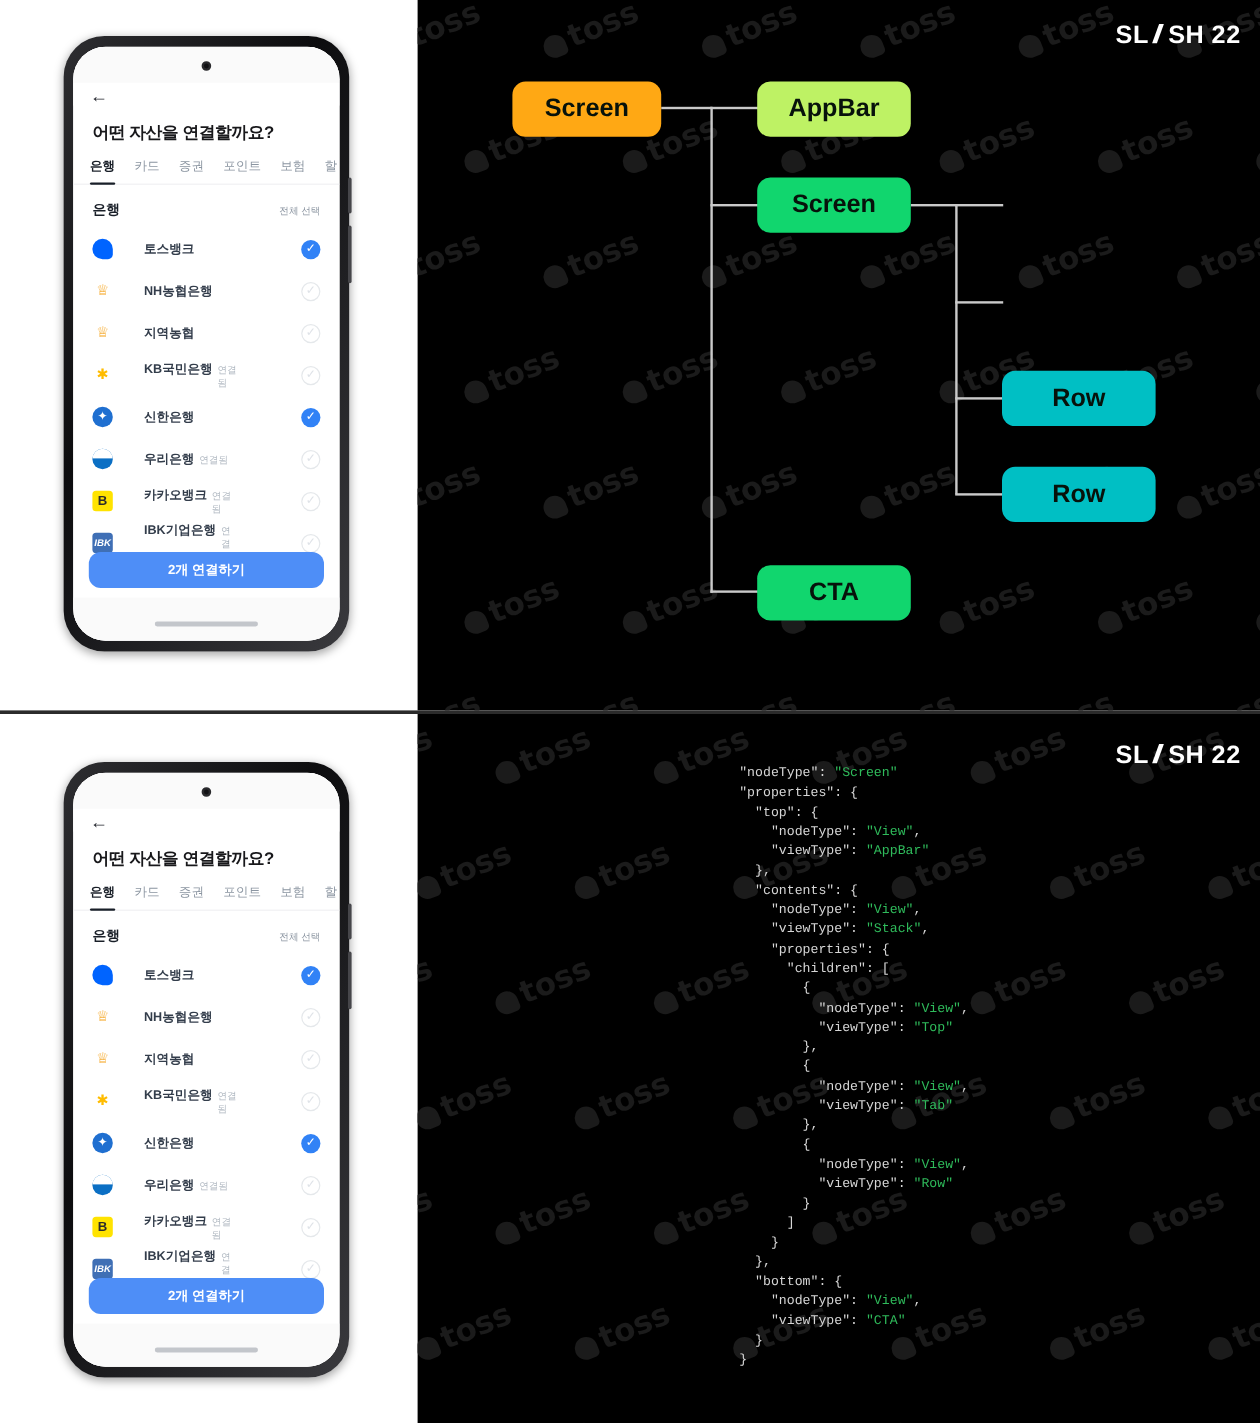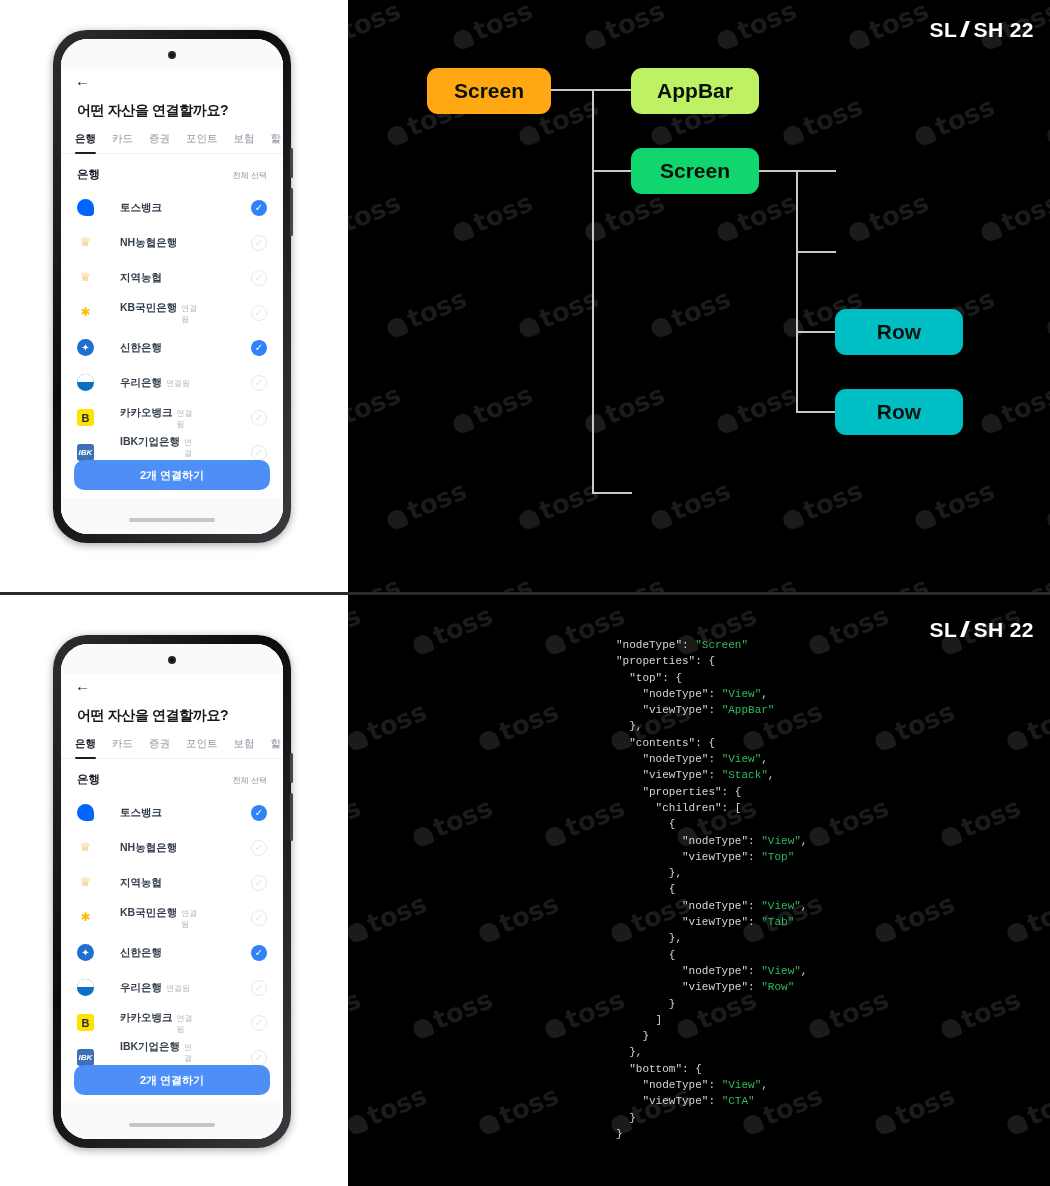--- a/index.html
+++ b/index.html
@@ -370,20 +370,21 @@
         <div class="edge" style="left: 448px; top: 170px; width: 2px; height: 242px; background: rgb(201, 201, 201);"></div>
         <div class="edge" style="left: 448px; top: 170px; width: 40px; height: 2px; background: rgb(201, 201, 201);"></div>
         <div class="edge" style="left: 448px; top: 251px; width: 40px; height: 2px; background: rgb(201, 201, 201);"></div>
         <div class="edge" style="left: 448px; top: 331px; width: 40px; height: 2px; background: rgb(201, 201, 201);"></div>
         <div class="edge" style="left: 448px; top: 411px; width: 40px; height: 2px; background: rgb(201, 201, 201);"></div>
         <div class="node" style="left: 79px; top: 68px; width: 124px; height: 46px; background: rgb(255, 168, 20);">Screen</div>
         <div class="node" style="left: 283px; top: 68px; width: 128px; height: 46px; background: #bef264;">AppBar</div>
         <div class="node" style="left: 283px; top: 148px; width: 128px; height: 46px; background: rgb(17, 214, 110);">Screen</div>
         <div class="node" style="left: 487px; top: 309px; width: 128px; height: 46px; background: rgb(0, 191, 196);">Row</div>
         <div class="node" style="left: 487px; top: 389px; width: 128px; height: 46px; background: rgb(0, 191, 196);">Row</div>
+        <div class="node" style="left: 283px; top: 471px; width: 128px; height: 46px; background: rgb(17, 214, 110);">CTA</div>
       </div>
   </div>
 
   <div class="hdiv"></div>
 
   <div class="quad q-bl">
     <div class="phone" id="phone-large" style="left:53px; top:40px; width:238px; height:513px;">
       <div class="btn-vol" style="top:118px; height:30px;"></div>
       <div class="btn-vol" style="top:158px; height:48px;"></div>
       <div class="screen">

